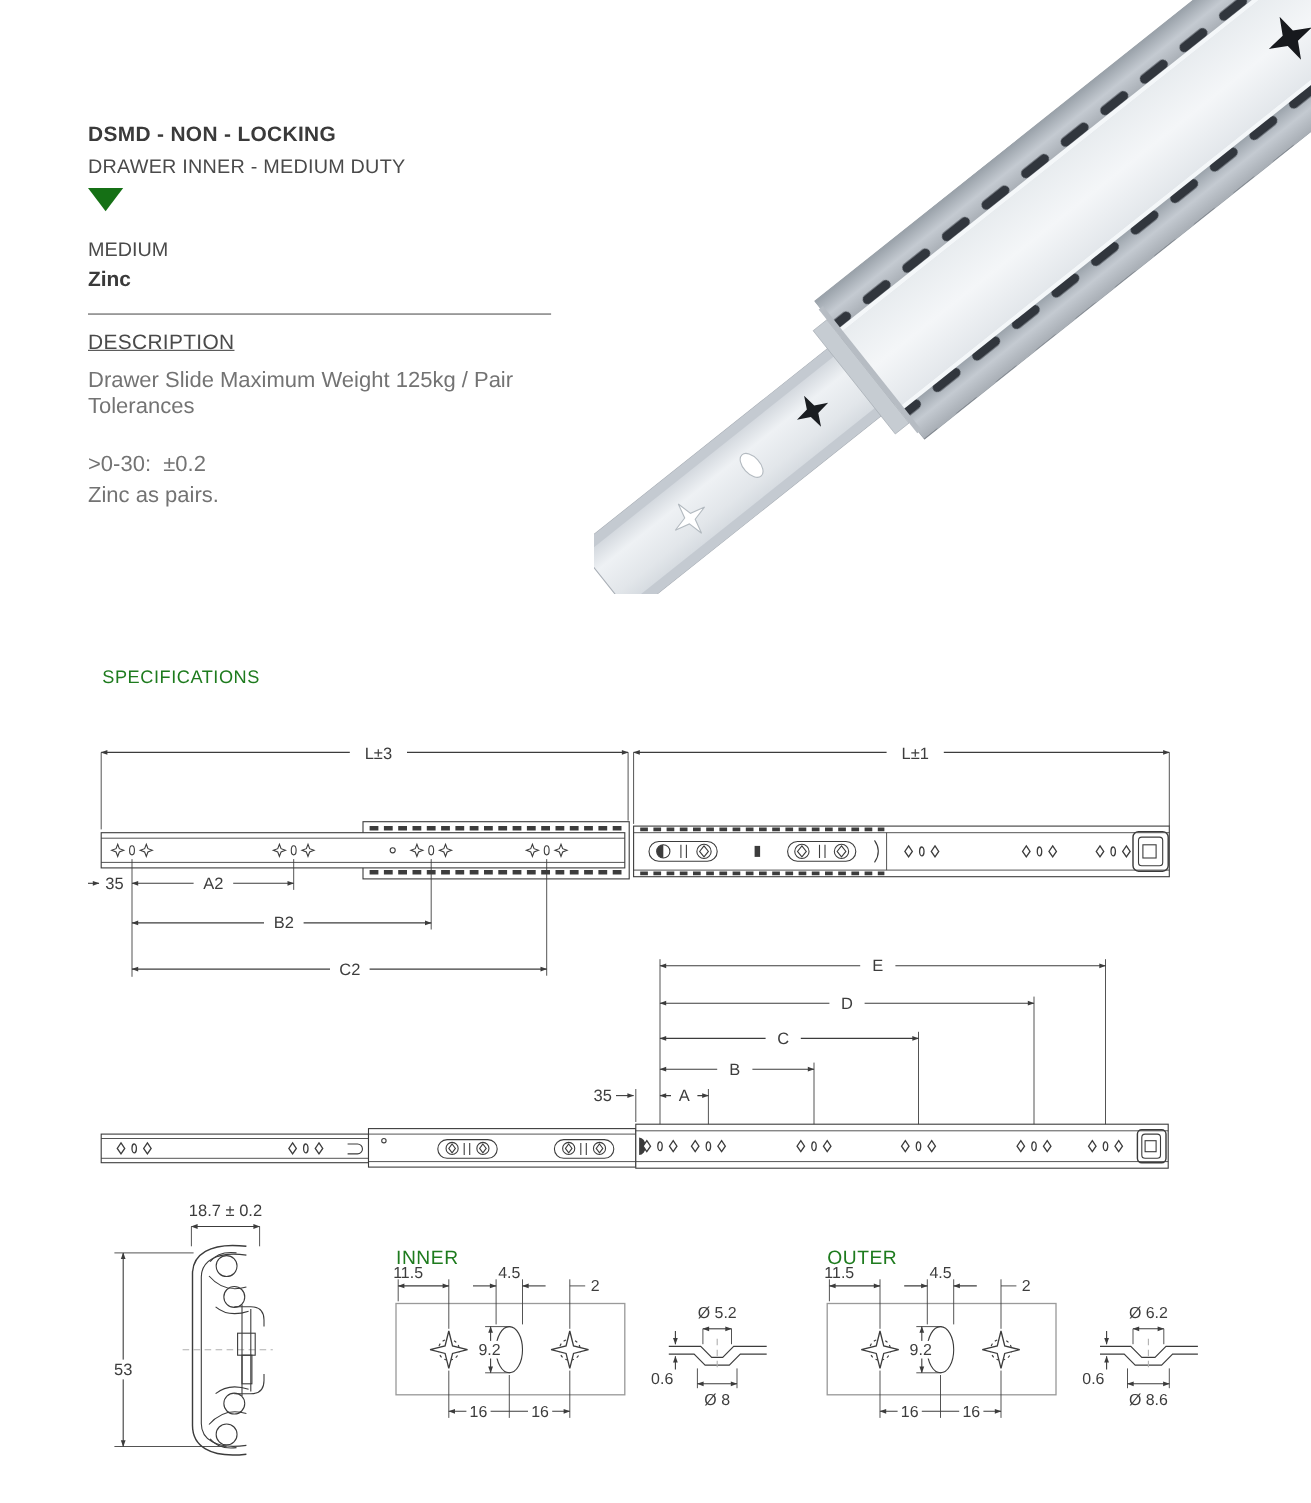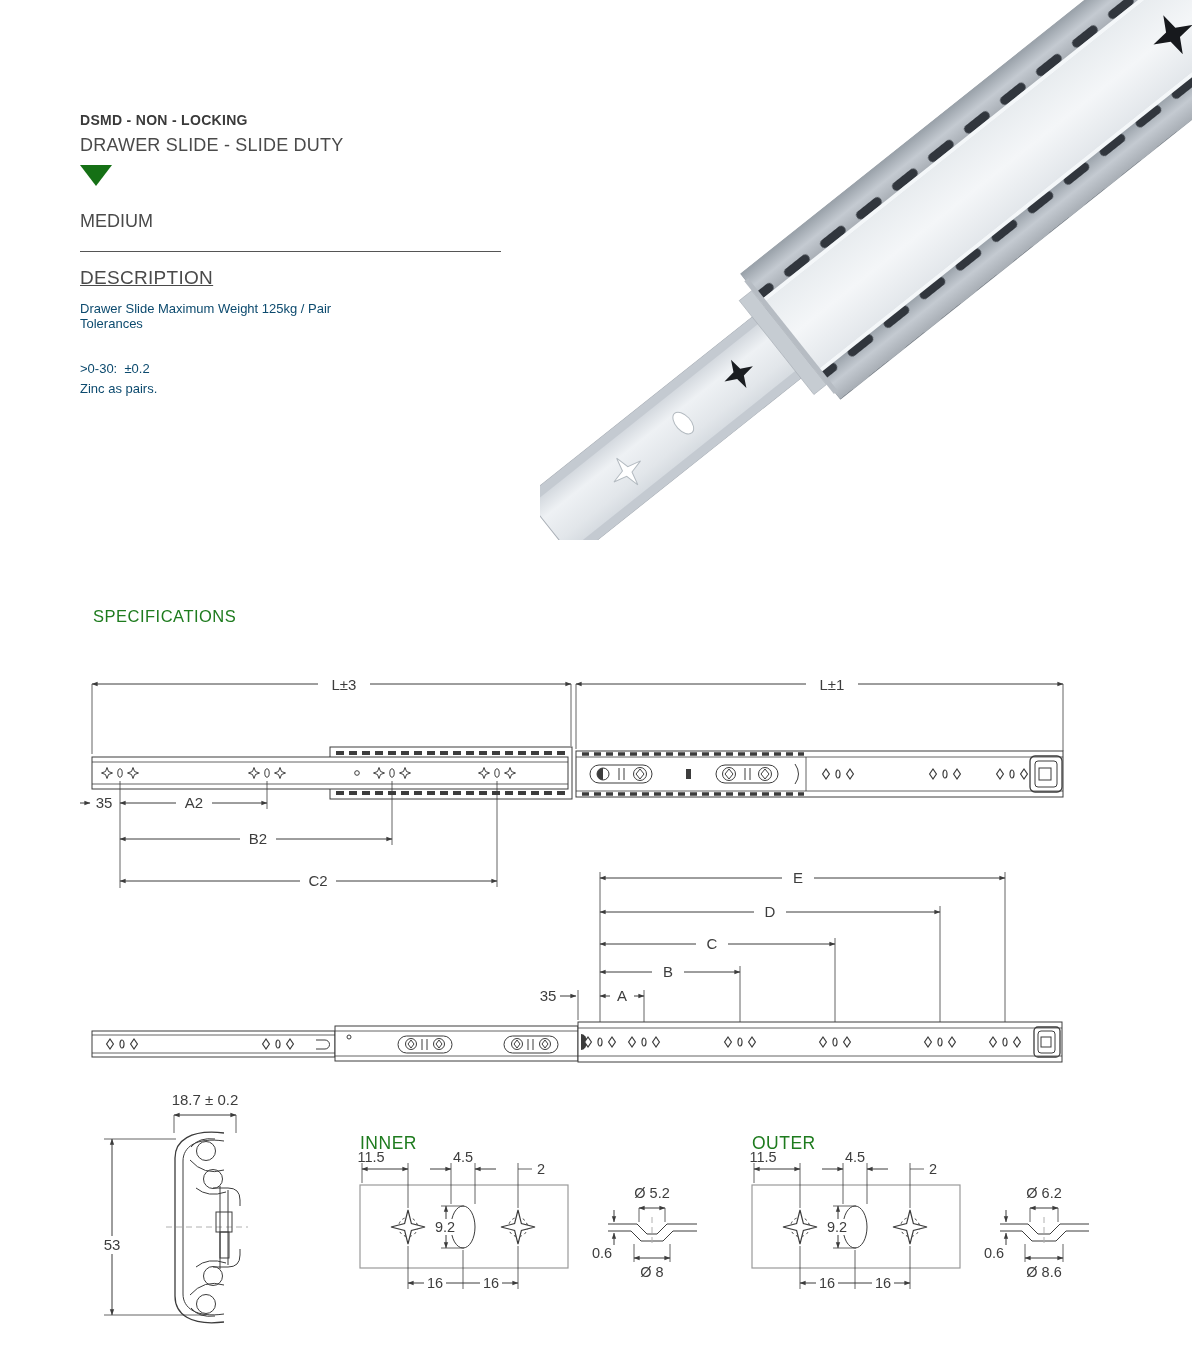--- a/index.html
+++ b/index.html
@@ -2,30 +2,30 @@
 <html><head>
 <meta charset="utf-8">
 <style>
   * { box-sizing: border-box; margin: 0; padding: 0; }
   html, body { background: #ffffff; }
   body { font-family: "Liberation Sans", sans-serif; color: #3f3f3f; }
   .page { position: relative; width: 1192px; height: 1366px; background: #fff; overflow: hidden; }
 
   
   .header-block { position: absolute; left: 80px; top: 112px; width: 440px; }
-  .title { font-size: 14px; font-weight: bold; color: #3a3a3a; letter-spacing: .3px; }
+  .title { font-size: 19px; font-weight: bold; color: #3a3a3a; letter-spacing: .3px; }
   .subtitle { font-size: 18px; color: #4a4a4a; margin-top: 7px; letter-spacing: .2px; }
   .tri { width: 0; height: 0; margin-top: 9px;
          border-left: 16px solid transparent; border-right: 16px solid transparent;
          border-top: 21px solid #157015; }
   .finish-label { font-size: 18px; color: #4a4a4a; margin-top: 25px; }
   .finish-value { font-size: 19px; font-weight: bold; color: #3a3a3a; margin-top: 6px; }
   .rule { width: 421px; border: none; border-top: 1.6px solid #555; margin-top: 19px; }
   .desc-label { font-size: 19px; color: #4a4a4a; margin-top: 15px; letter-spacing: .3px; text-decoration: underline; }
-  .body-line { font-size: 13px; color: #0c4a6e; }
+  .body-line { font-size: 20px; color: #737373; }
   .pre { white-space: pre-wrap; }
   .mt12 { margin-top: 12px; } .mt28 { } .mt30 { margin-top: 30px; } .mt4 { margin-top: 5px; }
 
   
   .spec-heading { position: absolute; left: 93px; top: 607px; font-size: 16.5px;
                   color: #1e7b1e; letter-spacing: .5px; text-align: right; }
 
   
   .photo    { position: absolute; left: 540px; top: 0; }
   .views    { position: absolute; left: 80px;  top: 650px; }
@@ -89,23 +89,24 @@
         <stop offset="1" stop-color="#e3e7eb"></stop>
       </linearGradient>
       <pattern id="sp" width="46" height="34" patternUnits="userSpaceOnUse">
         <rect x="8" y="12" width="30" height="9" rx="4.5" fill="#31363d"></rect>
       </pattern>
     </defs>
   </svg>
 
   <div class="header-block">
     <div class="title">DSMD - NON - LOCKING</div>
-    <div class="subtitle">DRAWER SLIDE - SLIDE DUTY</div>
+    <div class="subtitle">DRAWER INNER - MEDIUM DUTY</div>
     <div class="tri"></div>
     <div class="finish-label">MEDIUM</div>
+    <div class="finish-value">Zinc</div>
     <hr class="rule">
     <div class="desc-label">DESCRIPTION</div>
     <div class="body-line mt12">Drawer Slide Maximum Weight 125kg / Pair</div>
     <div class="body-line mt28">Tolerances</div>
     <div class="body-line mt30 pre">&gt;0-30:  ±0.2</div>
     <div class="body-line mt4">Zinc as pairs.</div>
   </div>
 
   <svg class="photo" width="652" height="540" viewBox="0 0 652 540">
     <g transform="translate(55,492) rotate(-38.5)">

